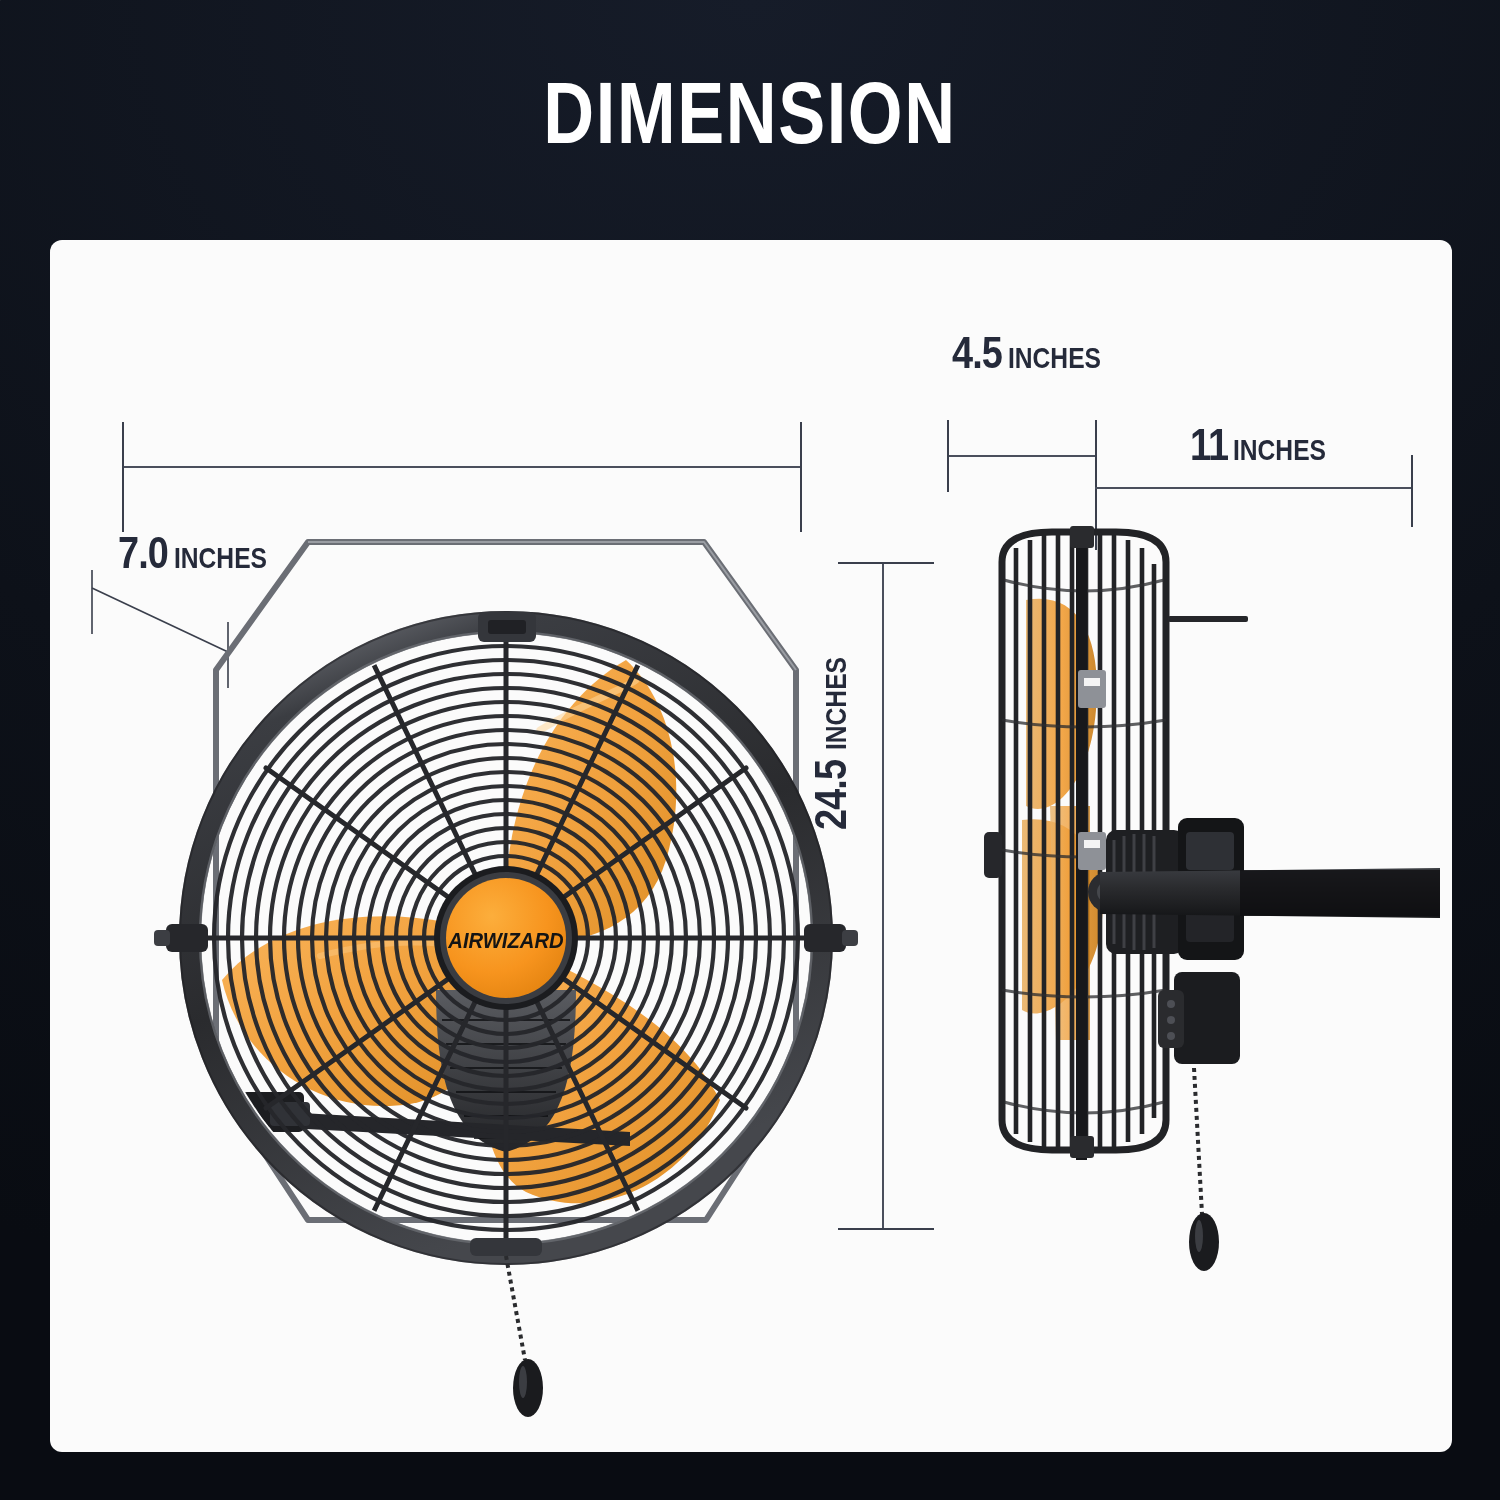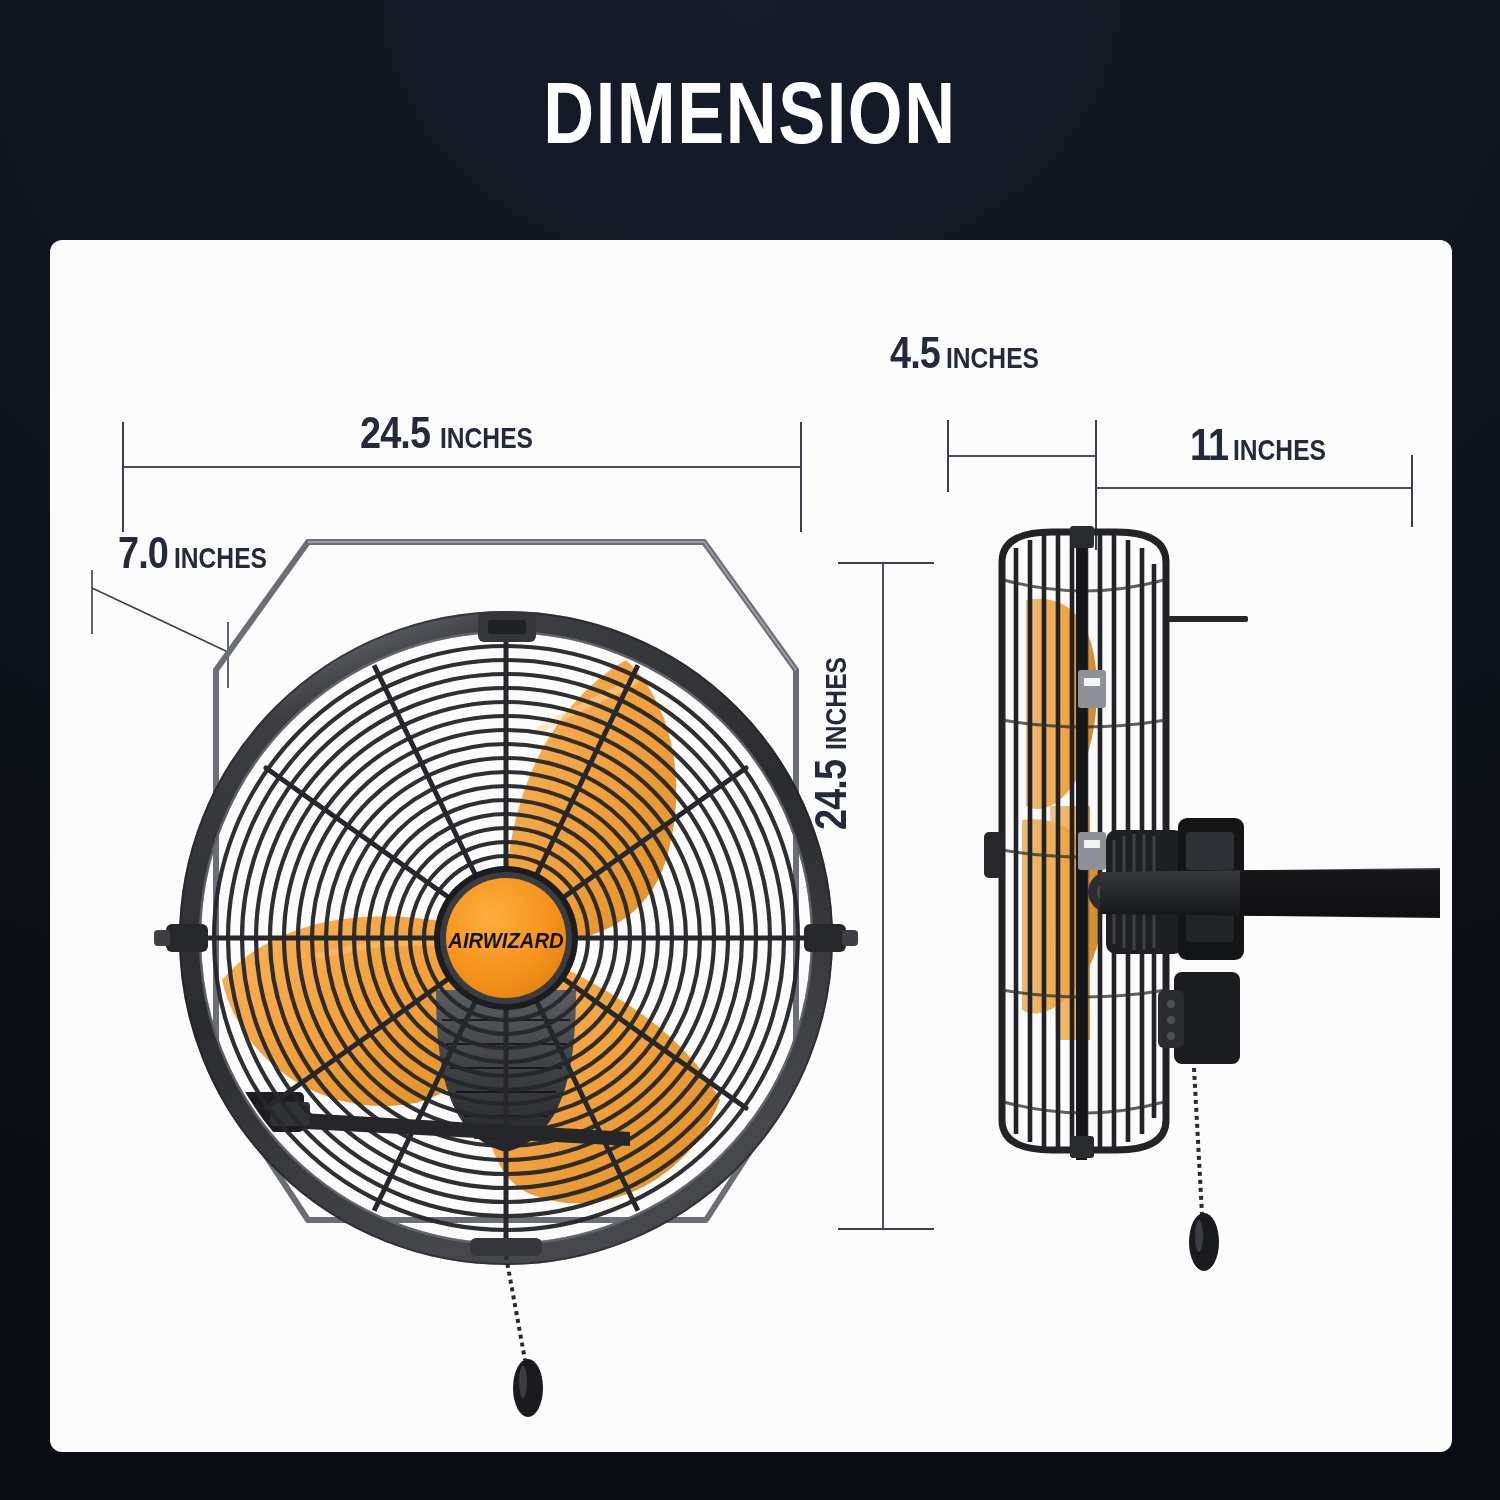--- a/index.html
+++ b/index.html
@@ -59,37 +59,34 @@
 
 <div id="bg-texture"></div>
 
 <div id="title">DIMENSION</div>
 
 <div id="panel">
 
   <div class="dim-line dim-h" style="left:72px;top:226px;width:678px;"></div>
   <div class="tick" style="left:72px;top:182px;height:110px;"></div>
   <div class="tick" style="left:750px;top:182px;height:110px;"></div>
-  <div class="dim-label" style="left:310px;top:168px;">
-    <span class="num">24.5</span><span class="unit">INCHES</span>
-  </div>
 
   <svg style="position:absolute;left:30px;top:330px;" width="200" height="120">
     <line x1="12" y1="18" x2="148" y2="82" stroke="#3a3f4c" stroke-width="1.6"></line>
     <line x1="12" y1="0" x2="12" y2="64" stroke="#3a3f4c" stroke-width="1.6"></line>
     <line x1="148" y1="52" x2="148" y2="118" stroke="#3a3f4c" stroke-width="1.6"></line>
   </svg>
   <div class="dim-label" style="left:68px;top:288px;">
     <span class="num">7.0</span><span class="unit">INCHES</span>
   </div>
 
   <div class="dim-line dim-h" style="left:897px;top:215px;width:148px;"></div>
   <div class="tick" style="left:897px;top:180px;height:72px;"></div>
   <div class="tick" style="left:1045px;top:180px;height:130px;"></div>
-  <div class="dim-label" style="left:840px;top:88px;">
+  <div class="dim-label" style="left:902px;top:88px;">
     <span class="num">4.5</span><span class="unit">INCHES</span>
   </div>
 
   <div class="dim-line dim-h" style="left:1045px;top:247px;width:318px;"></div>
   <div class="tick" style="left:1361px;top:215px;height:72px;"></div>
   <div class="dim-label" style="left:1140px;top:180px;">
     <span class="num">11</span><span class="unit">INCHES</span>
   </div>
 
   <div class="dim-line dim-v" style="left:832px;top:322px;height:668px;"></div>

